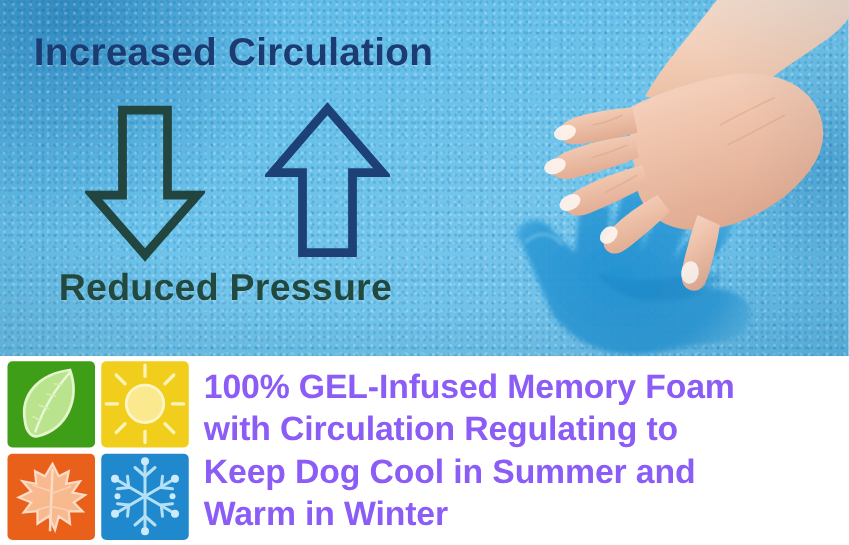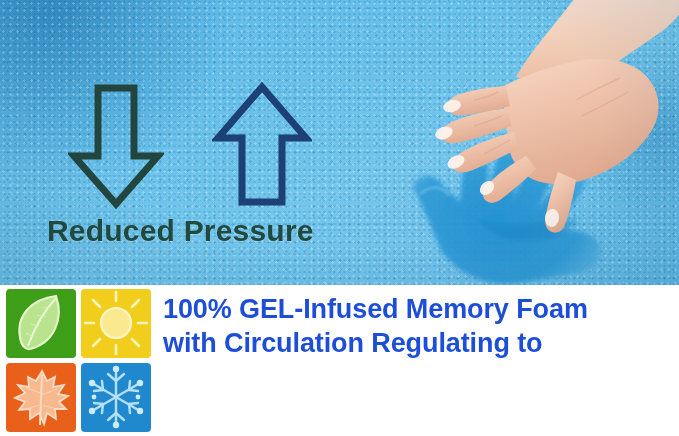--- a/index.html
+++ b/index.html
@@ -56,21 +56,21 @@
   
   .panel{position:absolute;left:0;top:285px;width:679px;height:151px;background:#ffffff;}
 
   .tiles{position:absolute;left:6px;top:4px;width:148px;height:143px;
          display:grid;grid-template-columns:70px 70px;grid-template-rows:69px 69px;gap:5px;}
   .tile{border-radius:4px;position:relative;overflow:hidden;}
   .tile svg{position:absolute;inset:0;width:100%;height:100%;}
 
   .copy{position:absolute;left:163px;top:7px;width:512px;}
   .copy .ln{
-    font-size:27px;font-weight:bold;color:#1d4ed8;
+    font-size:27px;font-weight:bold;color:#8b5cf6;
     line-height:34px;white-space:nowrap;letter-spacing:-.1px;
   }
 </style>
 </head>
 <body>
 
 <div class="ad">
 
   <div class="photo">
     <div class="speck"></div>
@@ -160,20 +160,21 @@
         <path d="M 30 6 L 66 6 L 66 74 L 90 74 L 48 122 L 6 74 L 30 74 Z" fill="none" stroke="#22463f" stroke-width="7" stroke-linejoin="miter"></path>
       </svg>
     </div>
 
     <div class="arrow arrow-up">
       <svg viewBox="0 0 100 126" width="100" height="126">
         <path d="M 50 5 L 94 56 L 70 56 L 70 120 L 30 120 L 30 56 L 6 56 Z" fill="none" stroke="#1d4176" stroke-width="7" stroke-linejoin="miter"></path>
       </svg>
     </div>
 
+    <div class="line-top">Increased Circulation</div>
     <div class="line-bottom">Reduced Pressure</div>
   </div>
 
   <div class="panel">
 
     <div class="tiles">
 
       <div class="tile" style="background:#3f9e17">
         <svg viewBox="0 0 70 69">
           <path d="M 14 48 C 10 26 26 10 50 7 C 58 30 48 54 24 60 C 19 61 15 56 14 48 Z" fill="#b9e38c" stroke="#e4f5cd" stroke-width="2.2"></path>
@@ -249,16 +250,18 @@
               <circle cx="57" cy="34" r="2.4"></circle>
           </g>
         </svg>
       </div>
 
     </div>
 
     <div class="copy">
       <div class="ln">100% GEL-Infused Memory Foam</div>
       <div class="ln">with Circulation Regulating to</div>
+      <div class="ln">Keep Dog Cool in Summer and</div>
+      <div class="ln">Warm in Winter</div>
     </div>
 
   </div>
 </div>
 
 </body></html>

